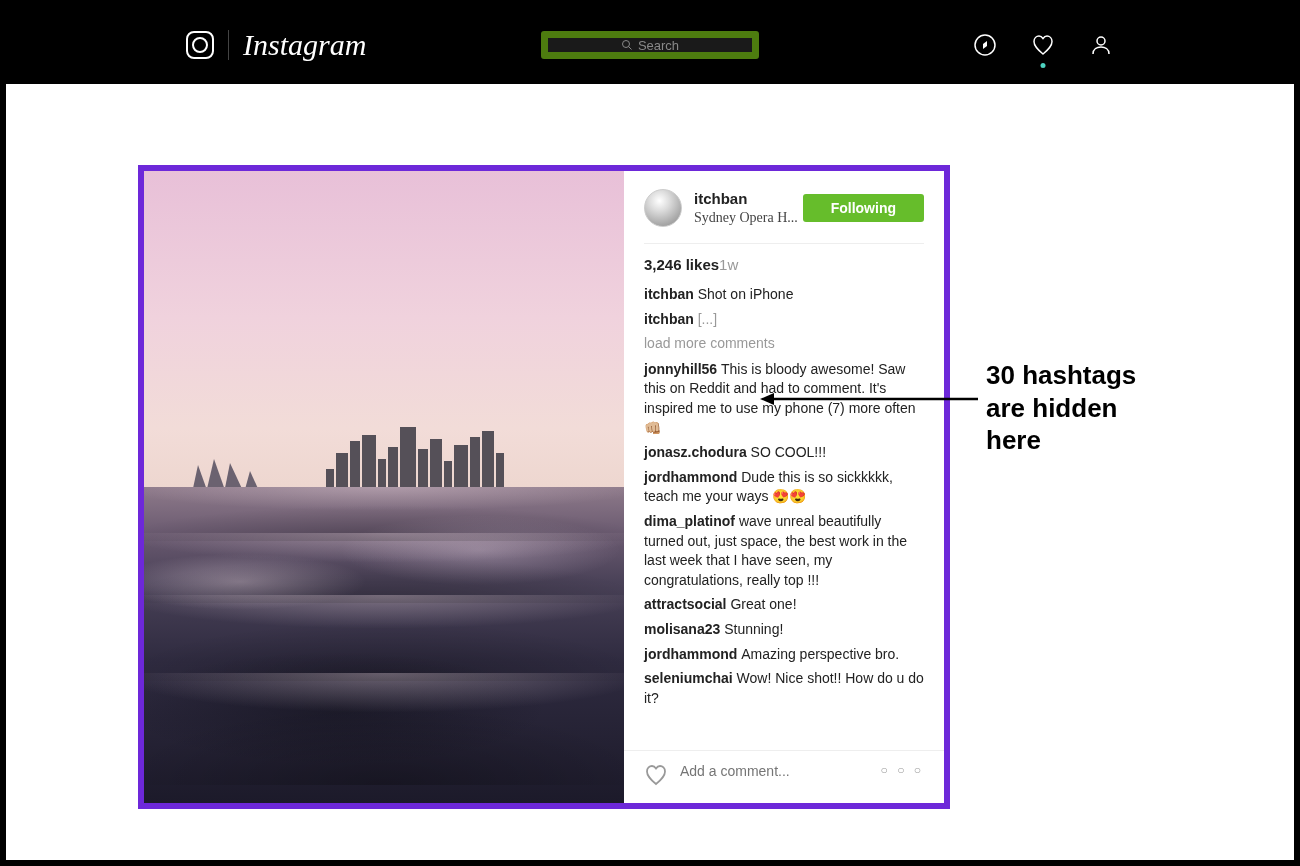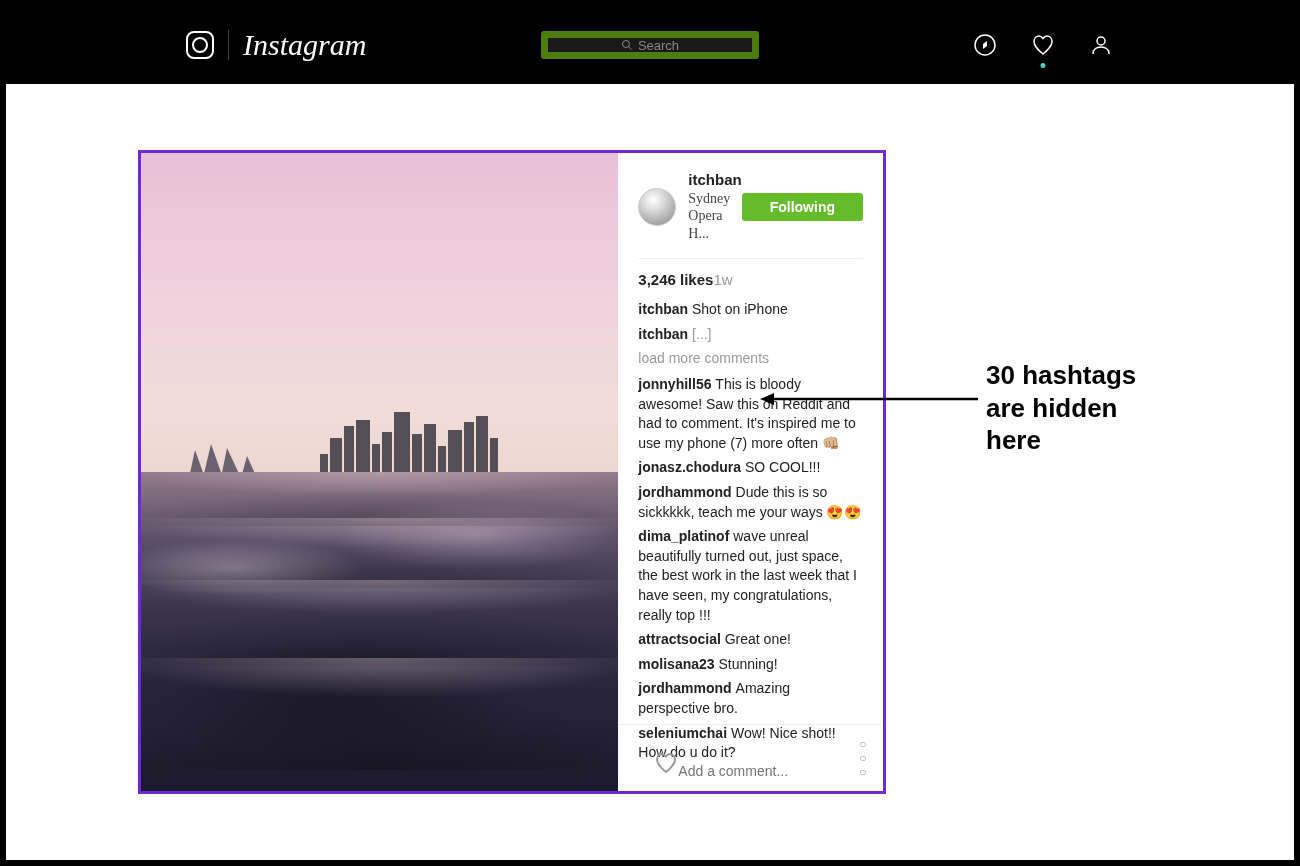--- a/index.html
+++ b/index.html
@@ -86,26 +86,26 @@
 
   .content-area {
     position: absolute;
     top: 78px; left: 0; right: 0; bottom: 0;
     background: #fff;
   }
 
   .post-card {
     position: absolute;
     left: 132px;
-    top: 66px;
-    width: 748px;
+    top: 81px;
+    width: 812px;
     height: 644px;
     display: flex;
     background: #fff;
-    border: 3px solid #6d28d9;
+    border: 6px solid #6d28d9;
   }
   .post-media {
     width: 480px;
     height: 100%;
     position: relative;
     overflow: hidden;
     z-index: 0;
   }
   .sky {
     position: absolute;
@@ -211,24 +211,24 @@
     overflow: hidden;
   }
   .comment { margin-bottom: 5px; }
   .comment .u { font-weight: 700; color: #222; }
   .ellipsis-hidden { color: #999; }
   .load-more { color: #999; font-size: 14px; margin: 4px 0 6px 0; cursor: pointer; }
   .add-comment-row {
     position: absolute;
     left: 0; right: 0; bottom: 0;
     border-top: 1px solid #eee;
-    padding: 12px 36px;
-    display: flex;
-    align-items: flex-end;
-    gap: 0;
+    padding: 12px 20px;
+    display: flex;
+    align-items: flex-start;
+    gap: 12px;
   }
   .heart-outline svg { stroke: #999; fill: none; stroke-width: 1.8; }
   .add-comment-input {
     flex: 1;
     border: none;
     outline: none;
     font-size: 14px;
     color: #999;
   }
   .dots { color: #999; letter-spacing: 3px; cursor: pointer; font-size: 12px; }

